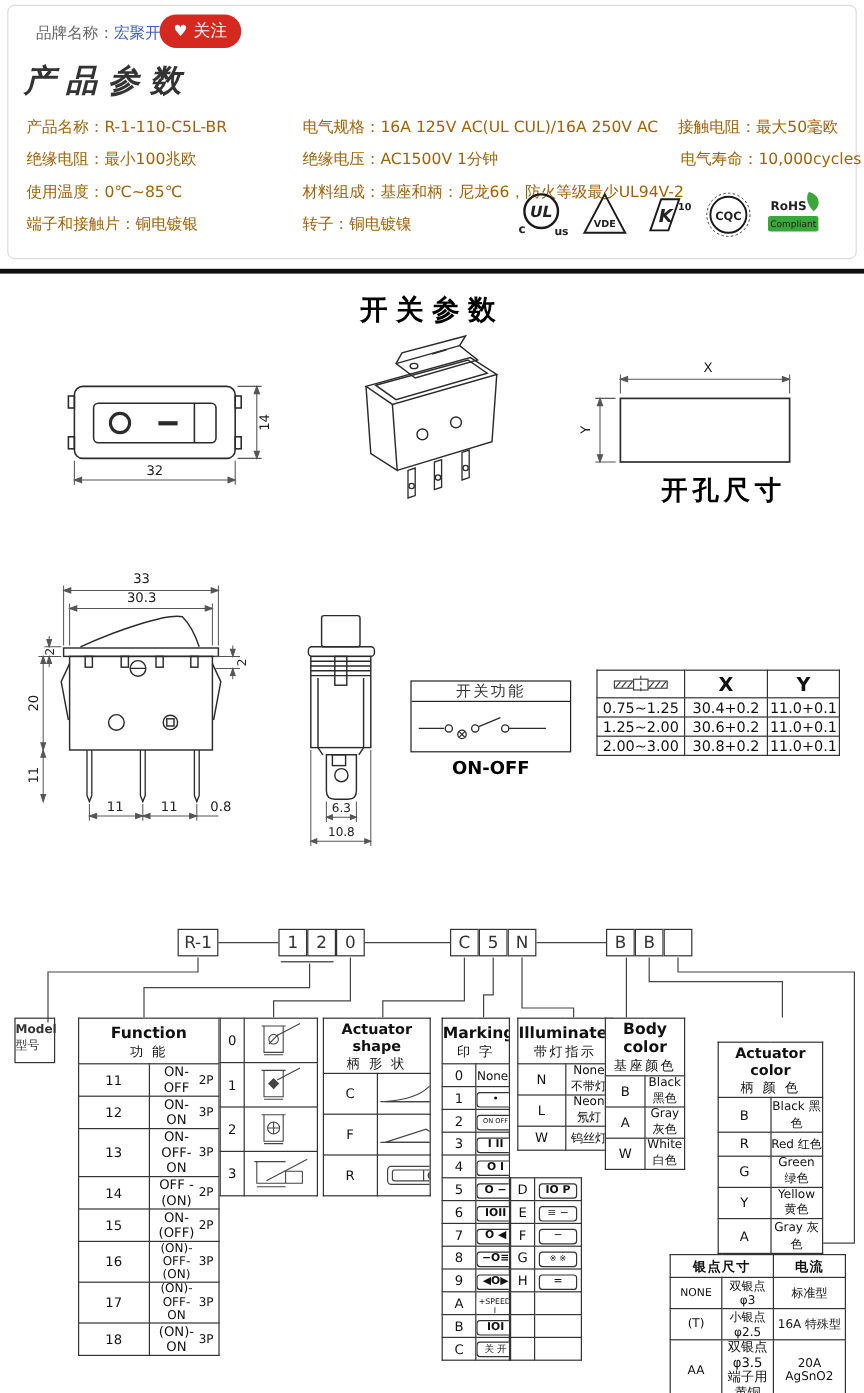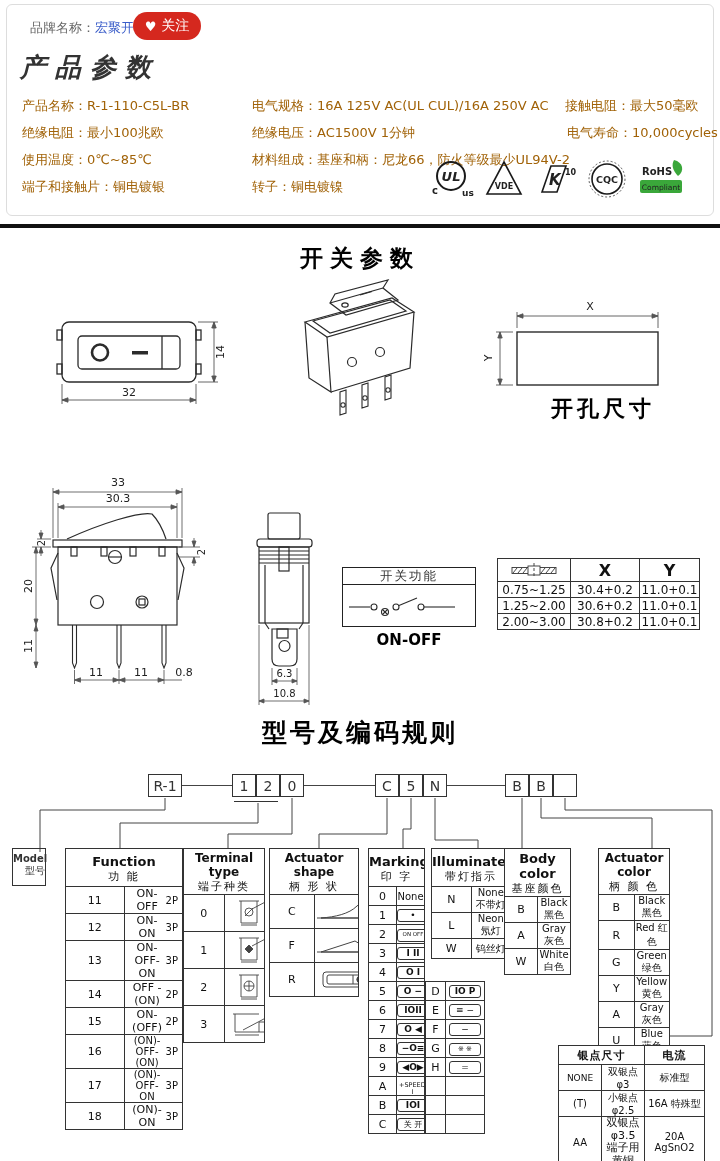--- a/index.html
+++ b/index.html
@@ -282,21 +282,20 @@
       <td style="font-size:12px">11.0+0.1</td>
     </tr>
     <tr style="height:16px">
       <td style="font-size:12px">2.00~3.00</td>
       <td style="font-size:12px">30.8+0.2</td>
       <td style="font-size:12px">11.0+0.1</td>
     </tr>
   </tbody>
     </table>
 
-  <div class="abs sectitle" style="top:716px;font-size:25px;letter-spacing:3px">型号及编码规则</div>
 
   <div class="cbox" style="left:148px;top:774px;width:34px">R-1</div>
   <div class="cbox" style="left:232px;top:774px;width:24px">1</div>
   <div class="cbox" style="left:256px;top:774px;width:24px">2</div>
   <div class="cbox" style="left:280px;top:774px;width:24px">0</div>
   <div class="cbox" style="left:375px;top:774px;width:24px">C</div>
   <div class="cbox" style="left:399px;top:774px;width:24px">5</div>
   <div class="cbox" style="left:423px;top:774px;width:24px">N</div>
   <div class="cbox" style="left:505px;top:774px;width:24px">B</div>
   <div class="cbox" style="left:529px;top:774px;width:24px">B</div>
@@ -313,21 +312,21 @@
       <path d="M292 38 V74 H228 V88"></path>
       <path d="M387 38 V74 H319 V88"></path>
       <path d="M411 38 V69 H403 V88"></path>
       <path d="M435 38 V80 H478 V88"></path>
       <path d="M522 38 V88"></path>
       <path d="M541 38 V58 H652 V88"></path>
       <path d="M565 38 V50 H712 V276 H650 V285"></path>
     </g>
   </svg>
 
-  <div class="abs" style="left:12px;top:848px;width:34px;height:38px;border:1px solid #333;text-align:right">
+  <div class="abs" style="left:12px;top:848px;width:34px;height:38px;border:1px solid #333;text-align:left">
     <div style="font-size:10px;font-weight:bold;padding-top:4px">Model</div>
     <div style="font-size:10px">型号</div>
   </div>
 
   <table class="t" style="left:65px;top:848px;width:118px">
     <tbody>
         <tr style="height:38px">
           <td colspan="2" class="th">
       <div class="en">Function</div>
             <div class="cn">功  能</div>
@@ -403,26 +402,20 @@
               <span>(ON)-ON</span>
               <span class="pl">3P</span>
             </div>
           </td>
         </tr>
   </tbody>
     </table>
 
   <table class="t" style="left:183px;top:848px;width:82px">
     <tbody>
-        <tr style="height:38px">
-          <td colspan="2" class="th">
-      <div class="en" style="font-size:12px">Terminal type</div>
-            <div class="cn">端子种类</div>
-          </td>
-        </tr>
     <tr style="height:37px">
           <td style="width:20px">0</td>
       <td>
             <svg width="58" height="32" viewBox="0 0 58 32">
               <g fill="none" stroke="#444" stroke-width="0.9">
                 <path d="M14 4 h20 M16 4 v22 h16 v-22"></path>
                 <circle cx="24" cy="15" r="4"></circle>
                 <line x1="20" y1="19" x2="28" y2="11"></line>
                 <line x1="27" y1="12" x2="46" y2="2"></line>
                 <path d="M16 28 h16"></path>
@@ -657,21 +650,21 @@
           <td>A</td>
           <td style="font-size:10px">Gray 灰色</td>
         </tr>
     <tr style="height:20px">
           <td>W</td>
           <td style="font-size:10px">White 白色</td>
         </tr>
   </tbody>
     </table>
 
-  <table class="t" style="left:598px;top:848px;width:72px">
+  <table class="t" style="left:598px;top:868px;width:88px">
     <tbody>
         <tr style="height:38px">
           <td colspan="2" class="th">
       <div class="en" style="font-size:12px">Actuator color</div>
             <div class="cn">柄 颜 色</div>
           </td>
         </tr>
     <tr style="height:20px">
           <td style="width:16px">B</td>
           <td style="font-size:10px">Black 黑色</td>

